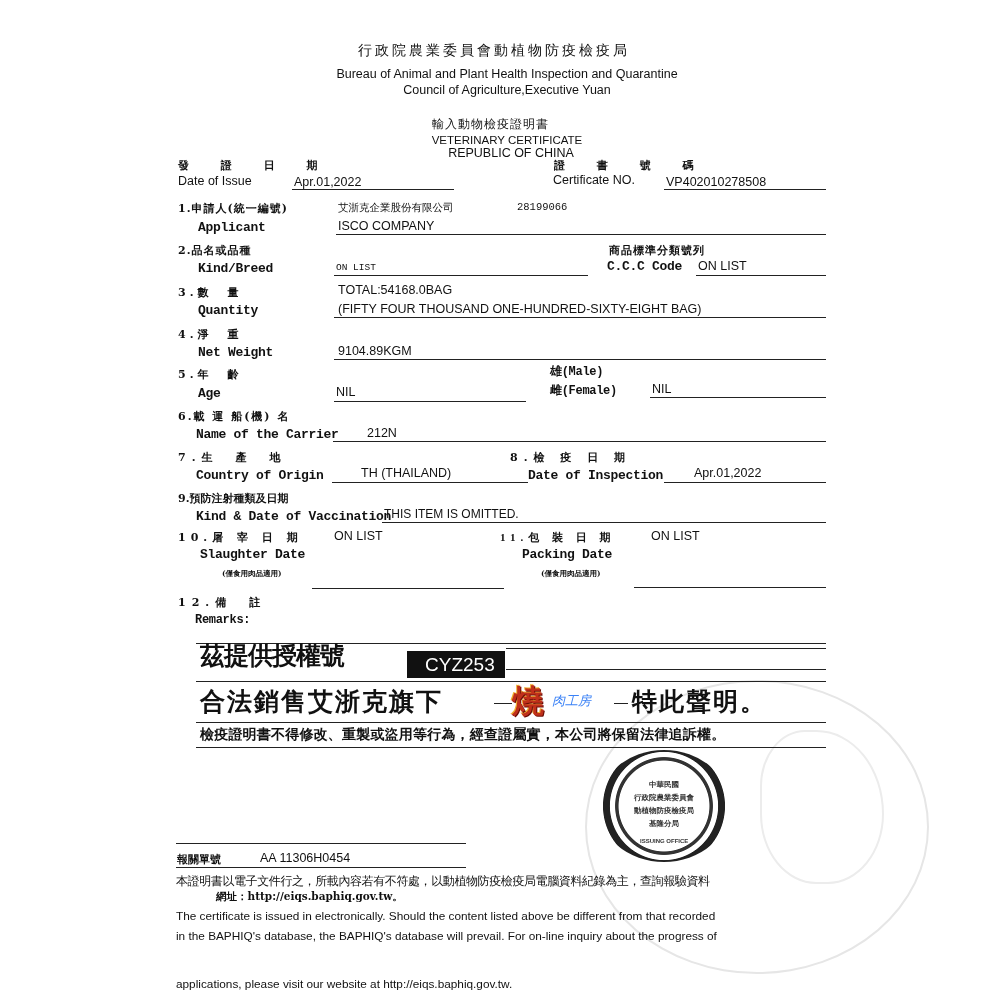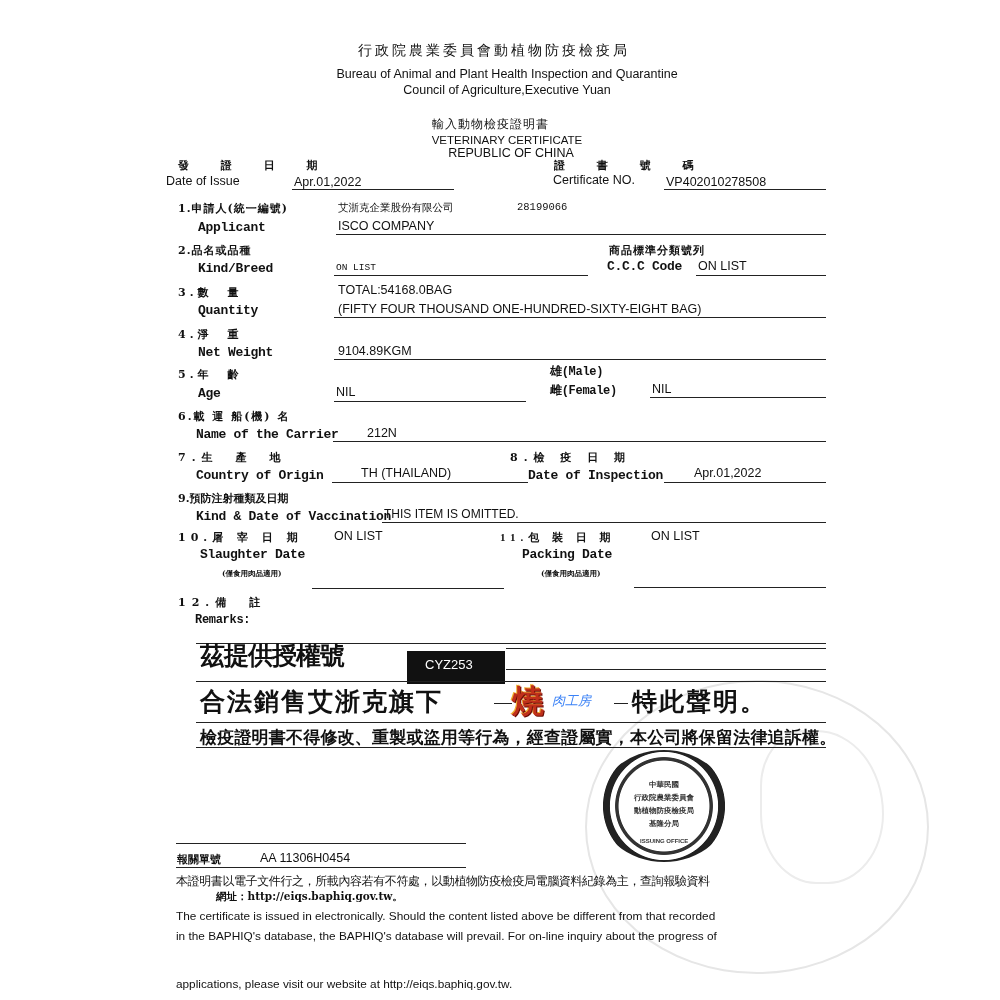--- a/index.html
+++ b/index.html
@@ -31,23 +31,23 @@
     border-radius: 50%;
     background: radial-gradient(circle, #fff 52%, #333 53%, #333 56%, #fff 57%, #fff 62%, #222 63%, #222 70%, transparent 71%);
   }
   .seal-inner {
     position: absolute; left: 30px; top: 28px; width: 72px; text-align: center;
     font-family: "DejaVu Serif", serif; font-size: 7.5px; line-height: 13px; color: #333; font-weight: bold;
   }
 
   .auth-row { position: absolute; left: 200px; font-family: "DejaVu Sans", sans-serif; font-weight: bold; }
   .auth-code {
-    position: absolute; left: 407px; top: 651px; width: 98px; height: 33px;
+    position: absolute; left: 407px; top: 651px; width: 98px; height: 27px;
     background: #111; color: #fff; font-family: "Liberation Sans", sans-serif;
-    font-size: 13px; line-height: 27px; padding-left: 18px; box-sizing: border-box;
+    font-size: 19px; line-height: 27px; padding-left: 18px; box-sizing: border-box;
   }
   .brand-logo {
     position: absolute; left: 512px; top: 682px; width: 98px; height: 36px;
   }
   .brand-logo .big {
     position: absolute; left: 0; top: -2px; font-family: "DejaVu Serif", serif; font-weight: bold;
     font-size: 32px; color: #c0301b; text-shadow: 1px 1px 0 #6b0d05, -1px -1px 0 #f0b030;
   }
   .brand-logo .small {
     position: absolute; left: 40px; top: 10px; font-family: "DejaVu Serif", serif; font-style: italic;
@@ -61,21 +61,21 @@
 <div class="watermark" style="left:760px; top:730px; width:120px; height:150px; border-color:#ececec; border-radius:40% 60% 50% 50%;"></div>
 
 <div class="abs header-cn" style="left:358px; top:42px;">行政院農業委員會動植物防疫檢疫局</div>
 <div class="abs header-en" style="left:312px; top:67px; width:390px;">Bureau of Animal and Plant Health Inspection and Quarantine</div>
 <div class="abs header-en" style="left:312px; top:83px; width:390px;">Council of Agriculture,Executive Yuan</div>
 <div class="abs header-en" style="left:316px; top:98px; width:390px;margin-top:48px;">REPUBLIC OF CHINA</div>
 <div class="abs header-cn" style="left:432px; top:116px; font-size:12px; letter-spacing:1px;">輸入動物檢疫證明書</div>
 <div class="abs header-en" style="left:312px; top:134px; width:390px; font-size:11.5px;">VETERINARY CERTIFICATE</div>
 
 <div class="abs cjk-label" style="left:178px; top:158px; letter-spacing:14px;">發 證 日 期</div>
-<div class="abs val" style="left:166px; top:174px;">Date of Issue</div>
+<div class="abs val" style="left:178px; top:174px;">Date of Issue</div>
 <div class="abs val" style="left:294px; top:175px;">Apr.01,2022</div>
 <div class="line" style="left:292px; top:189px; width:162px;"></div>
 
 <div class="abs cjk-label" style="left:554px; top:158px; letter-spacing:14px;">證 書 號 碼</div>
 <div class="abs val" style="left:553px; top:173px;">Certificate NO.</div>
 <div class="abs val" style="left:666px; top:175px;">VP402010278508</div>
 <div class="line" style="left:664px; top:189px; width:162px;"></div>
 
 <div class="abs cjk-label" style="left:178px; top:201px; letter-spacing:1px;">1.申請人(統一編號)</div>
 <div class="abs en-label" style="left:198px; top:220px;">Applicant</div>
@@ -159,21 +159,21 @@
 <div class="auth-row" style="top:685px; font-size:25px; letter-spacing:2px;">合法銷售艾浙克旗下</div>
 <div class="line" style="left:494px; top:703px; width:18px; border-top-width:1.2px;"></div>
 <div class="brand-logo">
   <span class="big">燒</span>
   <span class="small">肉工房</span>
 </div>
 <div class="line" style="left:614px; top:703px; width:14px; border-top-width:1.2px;"></div>
 <div class="auth-row" style="left:632px; top:685px; font-size:25px; letter-spacing:2px;">特此聲明。</div>
 
 <div class="line" style="left:196px; top:722px; width:630px; border-top-width:1px;"></div>
-<div class="auth-row" style="top:726px; font-size:17px; letter-spacing:0.2px;">檢疫證明書不得修改、重製或盜用等行為，經查證屬實，本公司將保留法律追訴權。</div>
+<div class="auth-row" style="top:726px; font-size:14px; letter-spacing:0.2px;">檢疫證明書不得修改、重製或盜用等行為，經查證屬實，本公司將保留法律追訴權。</div>
 <div class="line" style="left:196px; top:747px; width:630px;"></div>
 
 <div class="seal">
   <div class="seal-inner">
     <div>中華民國</div>
     <div>行政院農業委員會</div>
     <div>動植物防疫檢疫局</div>
     <div>基隆分局</div>
   </div>
   <div class="abs" style="left:42px; top:88px; font-size:6px; color:#333; font-weight:bold;">ISSUING OFFICE</div>

